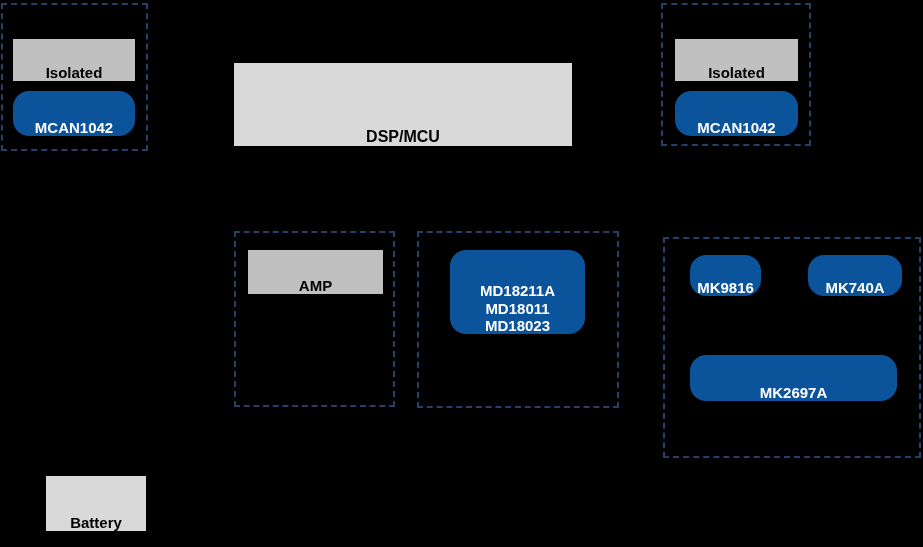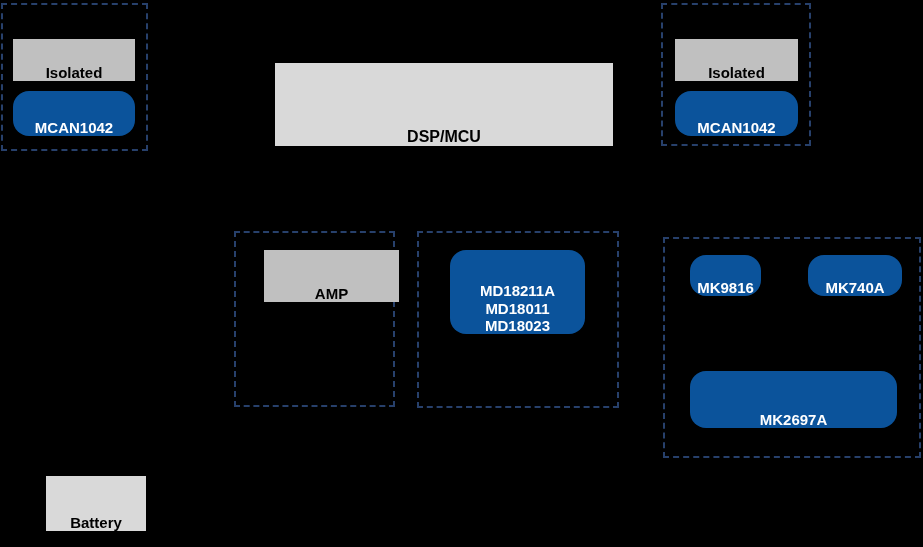--- a/index.html
+++ b/index.html
@@ -51,21 +51,20 @@
   }
   .grey-silver {
     background: #C0C0C0;
     color: #000000;
     font-weight: bold;
     font-size: 15px;
   }
   .dsp {
     font-size: 16px;
     font-weight: bold;
-    margin-left: 41px;
   }
 </style>
 </head>
 <body>
 
 <div id="diagram">
 
   <div class="dashed-group" style="left:1px; top:3px; width:147px; height:148px;"></div>
   <div class="dashed-group" style="left:661px; top:3px; width:150px; height:143px;"></div>
   <div class="dashed-group" style="left:234px; top:231px; width:161px; height:176px;"></div>
@@ -83,37 +82,37 @@
     <span class="block-label">DSP/MCU</span>
   </div>
 
   <div class="block grey-silver" style="left:675px; top:39px; width:123px; height:42px;">
     <span class="block-label">Isolated</span>
   </div>
   <div class="block blue" style="left:675px; top:91px; width:123px; height:45px;">
     <span class="block-label">MCAN1042</span>
   </div>
 
-  <div class="block grey-silver" style="left:248px; top:250px; width:135px; height:52px;margin-left:16px;">
+  <div class="block grey-silver" style="left:248px; top:250px; width:135px; height:44px;">
     <span class="block-label">AMP</span>
   </div>
 
   <div class="block blue" style="left:450px; top:250px; width:135px; height:84px;">
     <span class="block-label">MD18211A
 MD18011
 MD18023</span>
   </div>
 
   <div class="block blue" style="left:690px; top:255px; width:71px; height:41px;">
     <span class="block-label">MK9816</span>
   </div>
   <div class="block blue" style="left:808px; top:255px; width:94px; height:41px;">
     <span class="block-label">MK740A</span>
   </div>
-  <div class="block blue" style="left:690px; top:355px; width:207px; height:57px;margin-top:16px;">
+  <div class="block blue" style="left:690px; top:355px; width:207px; height:46px;">
     <span class="block-label">MK2697A</span>
   </div>
 
   <div class="block grey-light" style="left:46px; top:476px; width:100px; height:55px;">
     <span class="block-label">Battery</span>
   </div>
 
 </div>
 
 </body></html>

